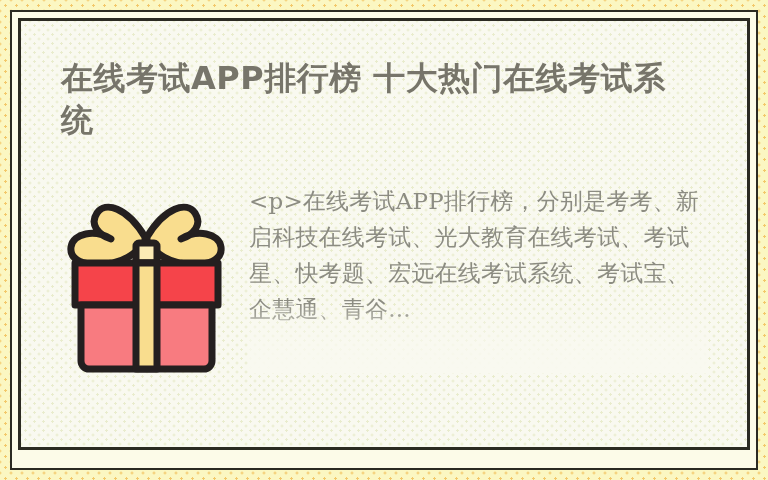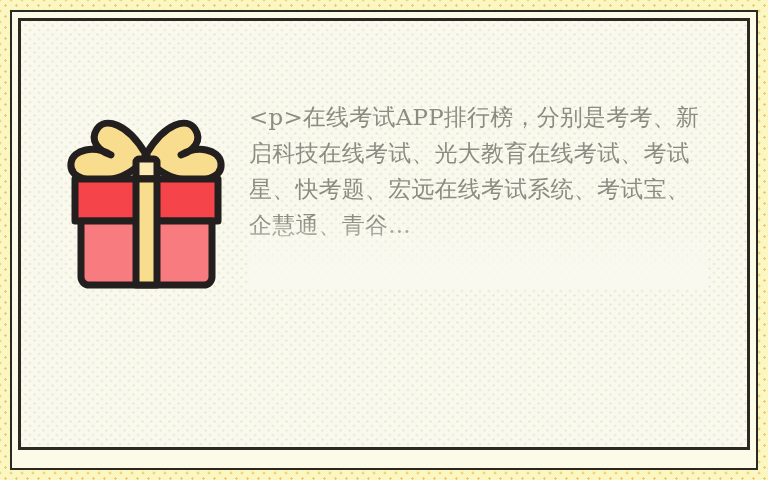--- a/index.html
+++ b/index.html
@@ -127,20 +127,21 @@
 </head>
 <body>
 
 <div class="page">
 
   <div class="frame-outer"></div>
 
   <div class="frame-inner">
     <div class="content">
 
+      <h1 class="title">在线考试APP排行榜 十大热门在线考试系统</h1>
 
       <div class="body-row">
 
         <div class="thumb">
           <svg viewBox="0 0 170 200" xmlns="http://www.w3.org/2000/svg">
             <g stroke="#241f1f" stroke-width="7" stroke-linejoin="round" stroke-linecap="round">
 
               <path d="M84 54 C 66 24, 44 18, 36 30 C 28 42, 38 52, 50 56
                        C 34 46, 12 50, 10 64 C 8 80, 30 84, 52 80
                        C 66 77, 78 68, 84 58 Z" fill="#f9dd8e"></path>

